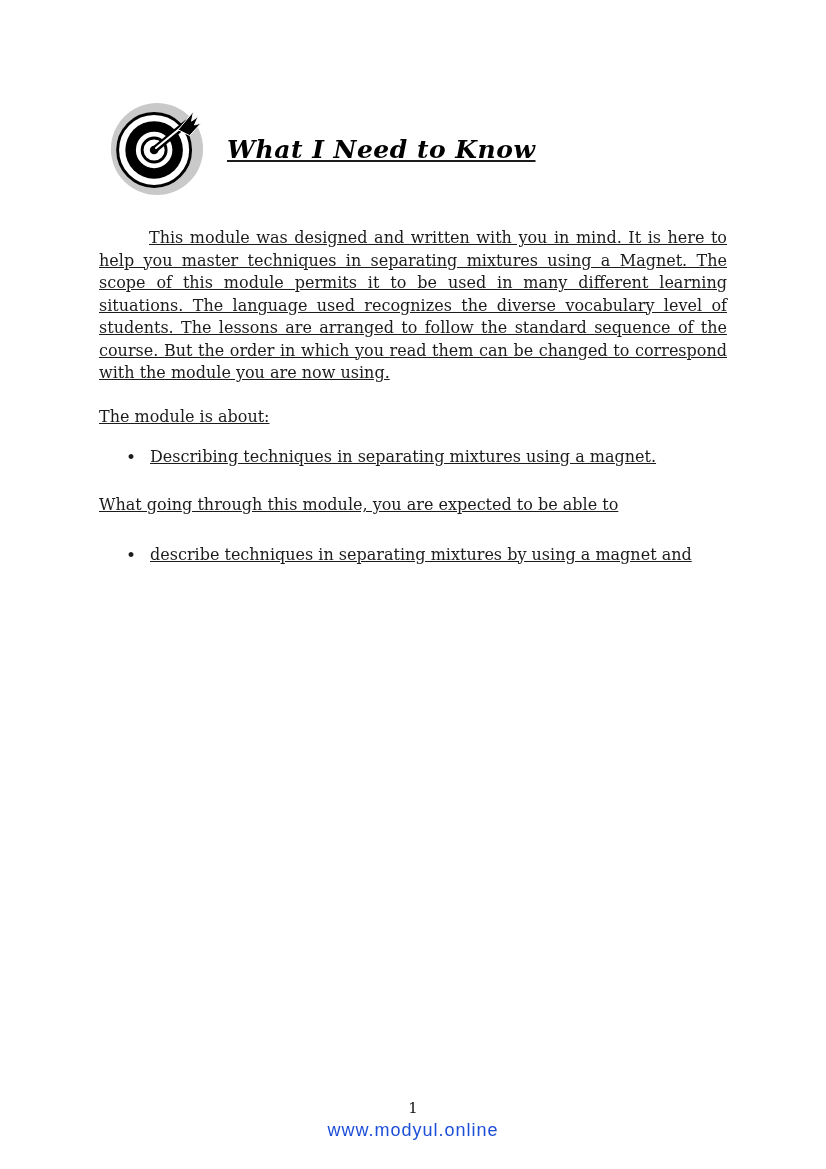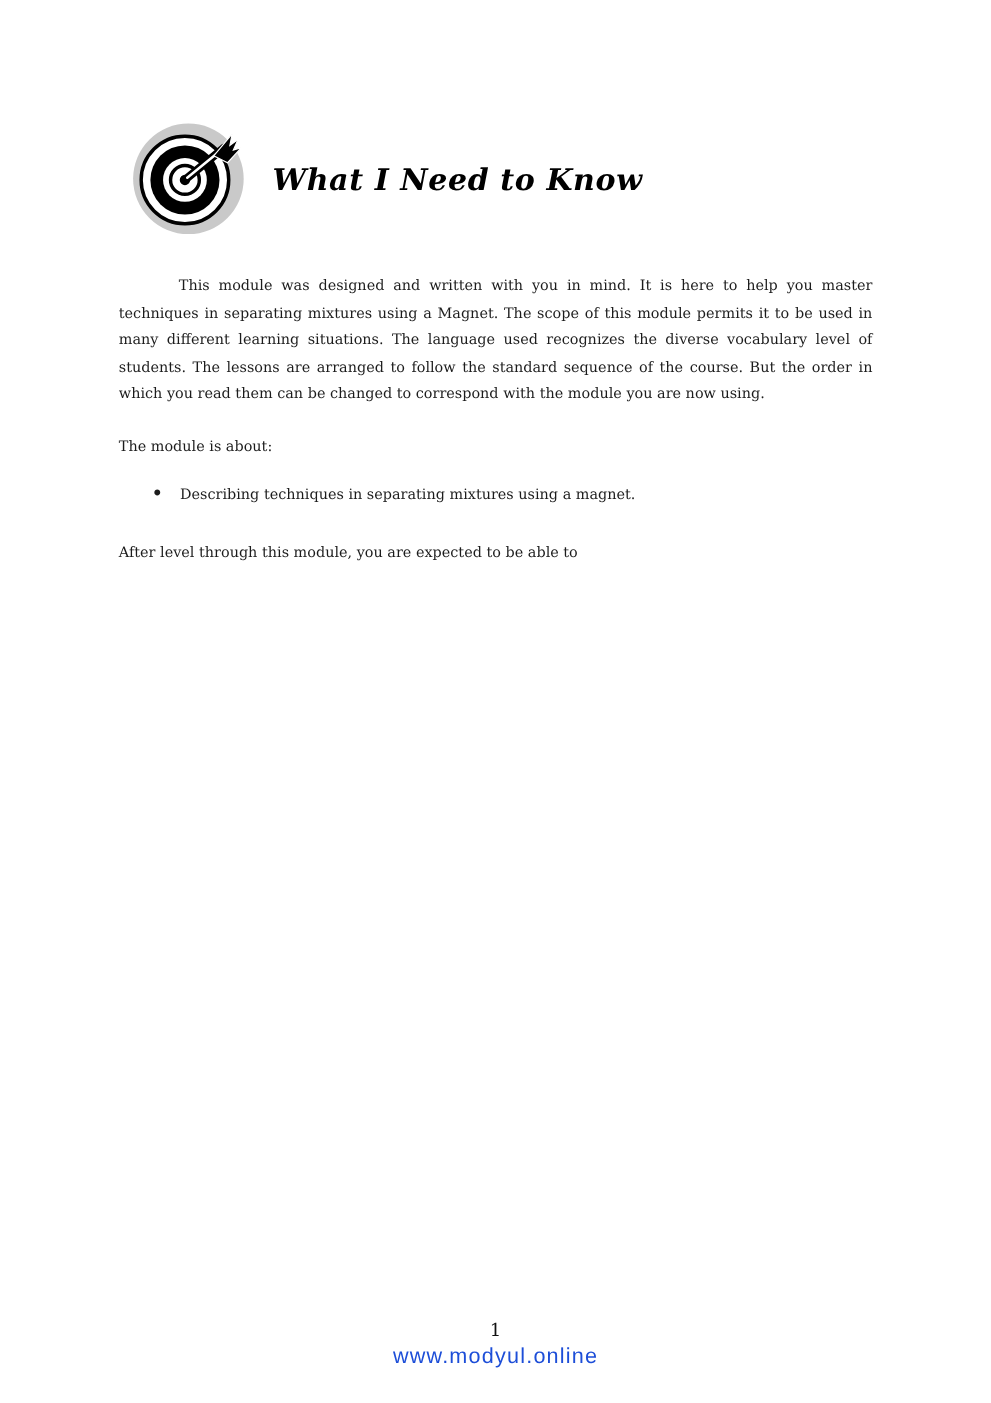--- a/index.html
+++ b/index.html
@@ -6,41 +6,42 @@
   html, body { background: #ffffff; }
   .page {
     position: relative;
     width: 826px;
     height: 1169px;
     margin: 0 auto;
     background: #ffffff;
     overflow: hidden;
     font-family: "DejaVu Serif", serif;
     color: #1c1c1c;
+    text-decoration: underline;
   }
   .header {
     display: flex;
     align-items: center;
     gap: 22px;
     margin: 101px 0 0 109px;
     height: 96px;
   }
   .icon-wrap { width: 96px; height: 96px; flex: 0 0 auto; }
   .icon-wrap svg { width: 96px; height: 96px; display: block; }
   .title {
     font-family: "DejaVu Serif", serif;
     font-size: 25px;
     font-weight: bold;
     font-style: italic;
     letter-spacing: 0.5px;
     color: #000000;
   }
   .content {
     margin: 30px 99px 0 99px;
-    font-size: 12px;
+    font-size: 16px;
     line-height: 22.5px;
   }
   .intro {
     text-align: justify;
     text-indent: 50px;
   }
   .lead { margin-top: 21px; }
   ul.bullets {
     list-style: none;
     margin-top: 17px;
@@ -103,23 +104,24 @@
 
   <main class="content">
     <p class="intro">This module was designed and written with you in mind. It is here to help you master techniques in separating mixtures using a Magnet. The scope of this module permits it to be used in many different learning situations. The language used recognizes the diverse vocabulary level of students. The lessons are arranged to follow the standard sequence of the course. But the order in which you read them can be changed to correspond with the module you are now using.</p>
 
     <p class="lead">The module is about:</p>
 
     <ul class="bullets">
       <li>Describing techniques in separating mixtures using a magnet.</li>
     </ul>
 
-    <p class="lead objectives">After level through this module, you are expected to be able to</p>
+    <p class="lead objectives">What going through this module, you are expected to be able to</p>
 
     <ul class="bullets objectives-list">
+      <li>describe techniques in separating mixtures by using a magnet and</li>
     </ul>
   </main>
 
   <footer class="footer">
     <div class="page-number">1</div>
     <div class="watermark">www.modyul.online</div>
   </footer>
 
 </div>
 

